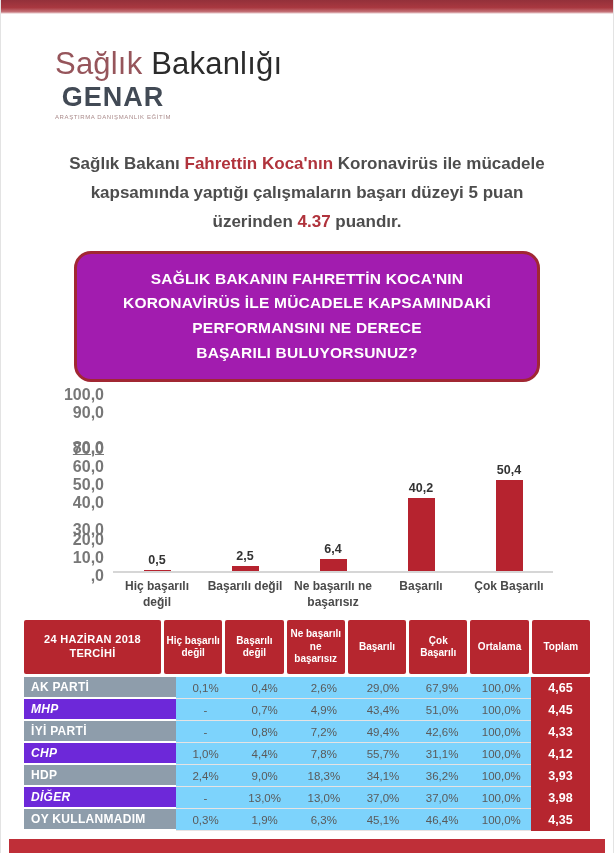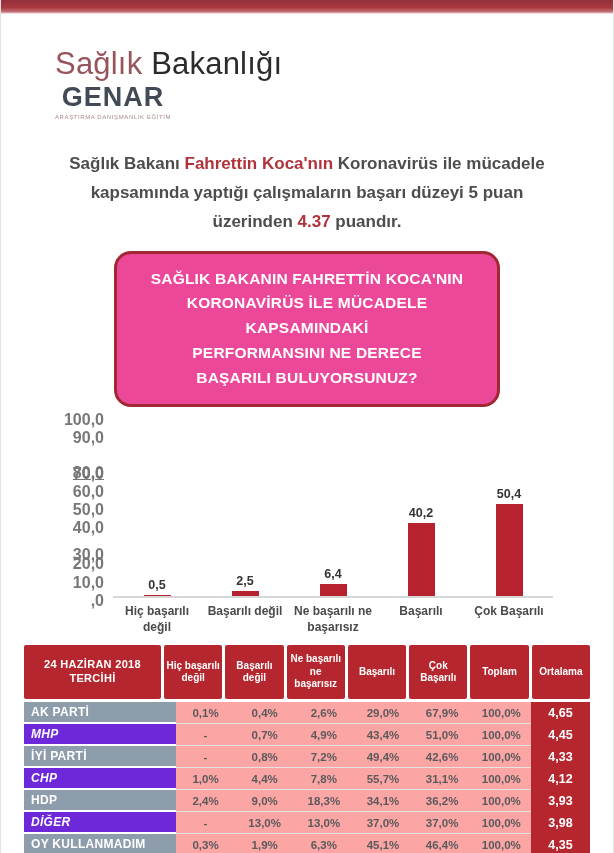--- a/index.html
+++ b/index.html
@@ -16,21 +16,21 @@
   .title-accent { color:#96555b; }
   .title-rest  { color:#2b2b2b; }
   .logo { text-align:center; }
   .logo-word { font-size:27px; font-weight:700; color:#424a55; letter-spacing:1px; }
   .logo-tag  { font-size:6px; color:#a98a8a; letter-spacing:0.6px; margin-top:1px; }
 
   .intro { width:480px; margin:30px auto 0; text-align:center; font-size:17px; font-weight:700;
            color:#4d4d4d; line-height:1.7; }
   .intro .hl { color:#b0333c; }
 
-  .question-box { width:386px; margin:14px auto 0; background:#ec4899; border:3px solid #a12733;
+  .question-box { width:466px; margin:14px auto 0; background:#a21caf; border:3px solid #a12733;
                   border-radius:17px; padding:13px 18px; text-align:center; }
   .question-line { color:#fff; font-weight:700; font-size:15.5px; line-height:1.6; letter-spacing:0.2px; }
 
   .chart { margin:10px 0 0 66px; width:486px; }
   .chart-title { text-align:center; margin-left:46px; font-size:20px; font-weight:700; color:#4a4a4a; }
   .chart-body { display:flex; margin-top:4px; }
   .y-axis { position:relative; width:46px; height:181px; }
   .ytick { position:absolute; right:9px; font-size:16px; color:#777; font-weight:600; line-height:1; }
   .plot { position:relative; flex:1; height:181px; border-bottom:2px solid #d6d6d6;
           display:flex; align-items:flex-end; justify-content:space-around; }
@@ -46,21 +46,21 @@
   .th-cell { background:#b6262f; color:#fff; font-weight:700; font-size:10px; line-height:1.25;
              display:flex; align-items:center; justify-content:center; text-align:center;
              flex:1; border-radius:2px; padding:2px; }
   .th-first { flex:2.45; font-size:11px; letter-spacing:0.3px; }
   .t-row { display:flex; height:22px; }
   .td-party { flex:2.45; color:#fff; font-weight:700; font-size:12px; display:flex; align-items:center;
               padding-left:7px; border-bottom:2px solid #fff; letter-spacing:0.3px; }
   .party-light { background:#8e9dab; }
   .party-dark  { background:#6d28d9;font-style:italic; }
   .td-val { flex:1; display:flex; align-items:center; justify-content:center; font-size:11.5px;
-            font-weight:700; color:#5a5a5a; background:#fca5a5; border-bottom:1px solid #e6e3e3; }
+            font-weight:400; color:#5a5a5a; background:#7dd3fc; border-bottom:1px solid #e6e3e3; }
   .td-avg { flex:1; display:flex; align-items:center; justify-content:center; font-size:12.5px;
             font-weight:700; color:#fff; background:#b6262f; }
 
   .bottom-strip { height:16px; background:#bf2f38; margin:8px 8px 0; }
 </style>
 </head>
 <body>
 
 <div class="page">
 
@@ -133,22 +133,22 @@
   </div>
 
   <div class="survey-table">
     <div class="t-header">
         <div class="th-cell th-first">24 HAZİRAN 2018 TERCİHİ</div>
         <div class="th-cell">Hiç başarılı değil</div>
         <div class="th-cell">Başarılı değil</div>
         <div class="th-cell">Ne başarılı ne başarısız</div>
         <div class="th-cell">Başarılı</div>
         <div class="th-cell">Çok Başarılı</div>
+        <div class="th-cell">Ortalama</div>
         <div class="th-cell">Toplam</div>
-        <div class="th-cell">Ortalama</div>
       </div>
     <div id="tbody">
         <div class="t-row">
           <div class="td-party party-light">AK PARTİ</div>
           <div class="td-val">0,1%</div>
           <div class="td-val">0,4%</div>
           <div class="td-val">2,6%</div>
           <div class="td-val">29,0%</div>
           <div class="td-val">67,9%</div>
           <div class="td-val">100,0%</div>

